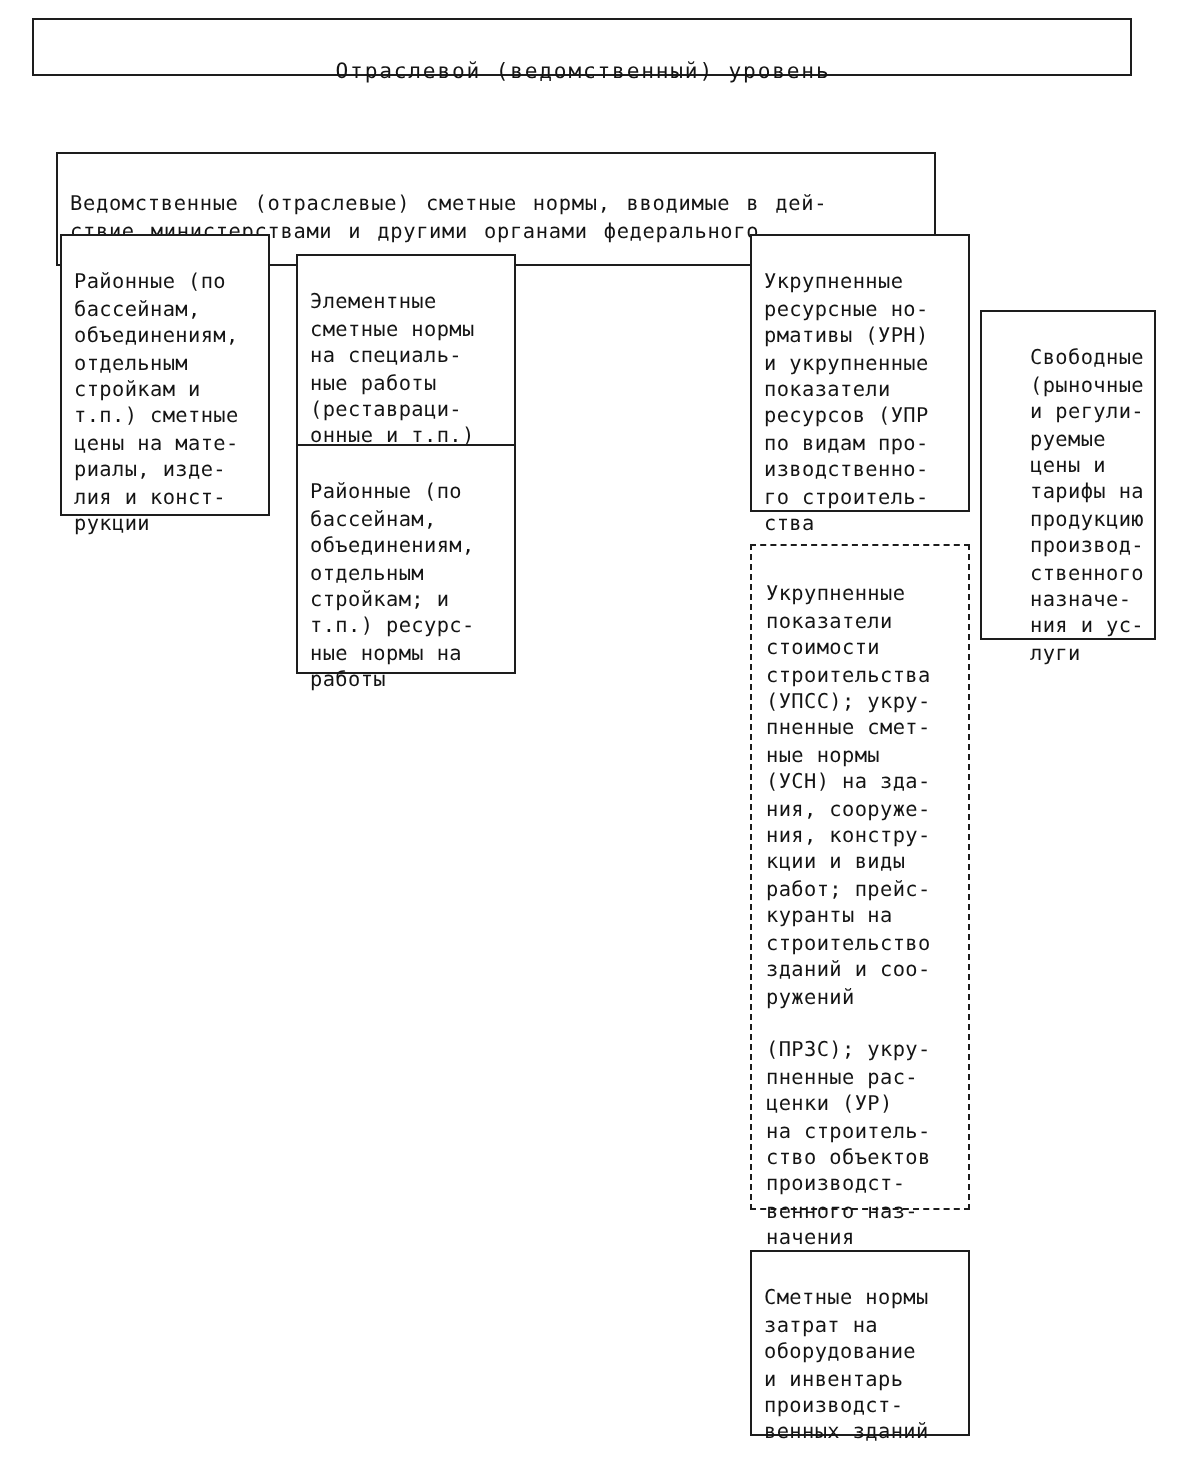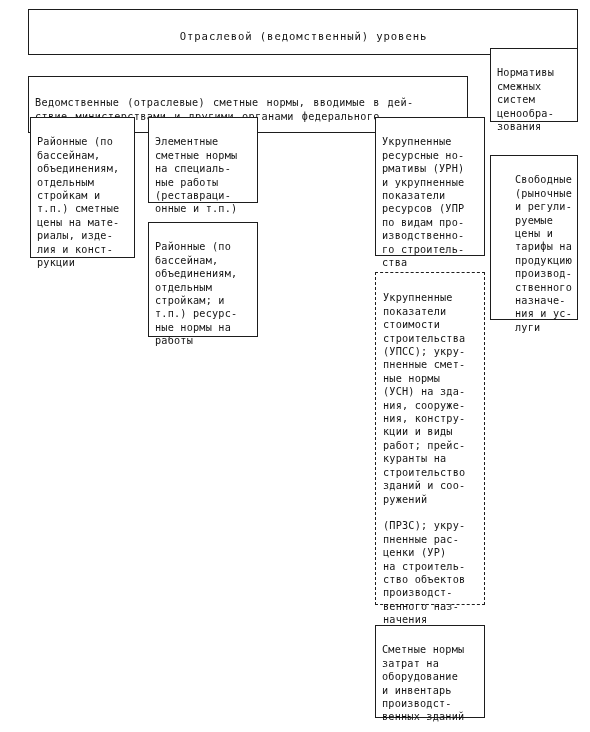--- a/index.html
+++ b/index.html
@@ -49,52 +49,45 @@
   .wide-text {
     letter-spacing: 0.35px;
     word-spacing: 1.5px;
   }
 </style>
 </head>
 <body>
 
 <div id="page-root">
 
-  <div class="box center title-bar" style="left:28px; top:9px; width:550px; height:46px;">
+  <div class="box center title-bar" style="left:16px; top:9px; width:550px; height:29px;">
     <span>Отраслевой (ведомственный) уровень</span>
   </div>
 
   <div class="box wide-text" style="left:28px; top:48px; width:440px; height:57px; line-height:14.6px;margin-top:28px;">
     <span>Ведомственные (отраслевые) сметные нормы, вводимые в дей-
 ствие министерствами и другими органами федерального
 управления</span>
   </div>
 
-  <div class="box" style="left:490px; top:48px; width:88px; height:74px;">
-    <span>Нормативы
-смежных
-систем
-ценообра-
-зования</span>
-  </div>
 
   <div class="box" style="left:30px; top:117px; width:105px; height:141px;">
     <span>Районные (по
 бассейнам,
 объединениям,
 отдельным
 стройкам и
 т.п.) сметные
 цены на мате-
 риалы, изде-
 лия и конст-
 рукции</span>
   </div>
 
-  <div class="box" style="left:148px; top:117px; width:110px; height:86px;">
+  <div class="box" style="left:148px; top:127px; width:110px; height:100px;">
     <span>Элементные
 сметные нормы
 на специаль-
 ные работы
 (реставраци-
 онные и т.п.)</span>
   </div>
 
   <div class="box" style="left:148px; top:222px; width:110px; height:115px;">
     <span>Районные (по

